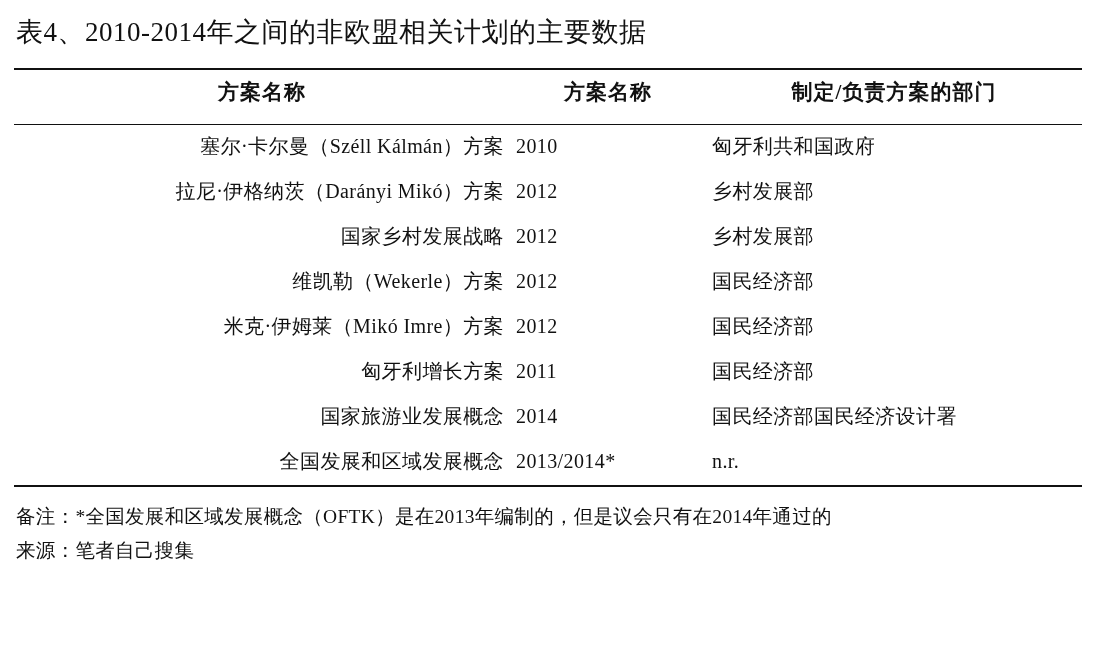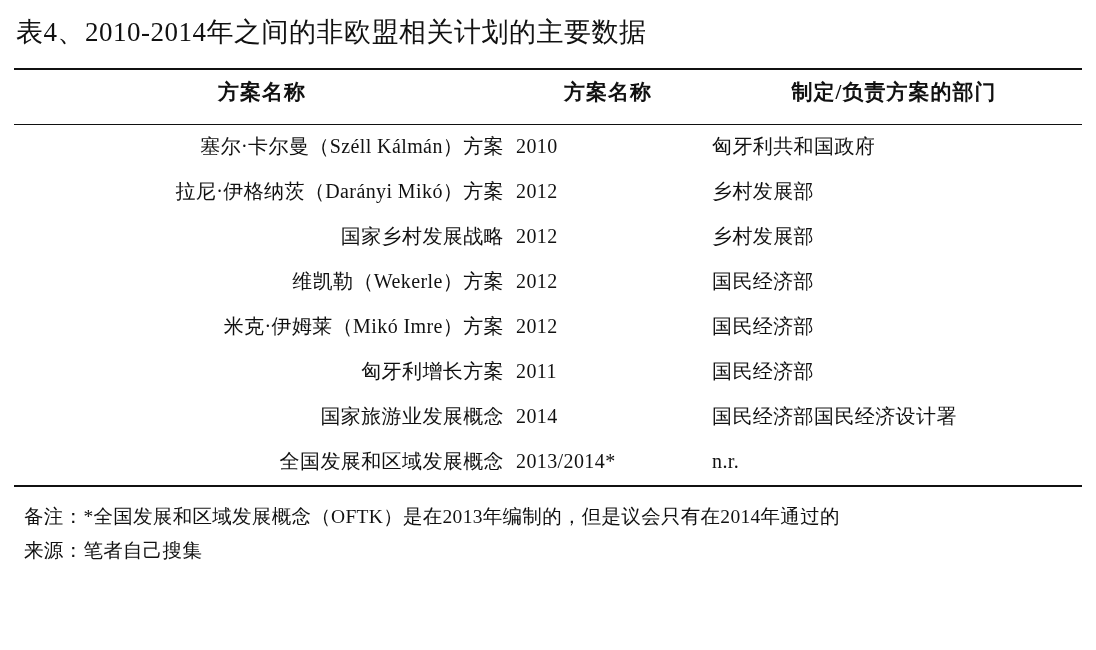--- a/index.html
+++ b/index.html
@@ -59,21 +59,21 @@
   }
   table.data tbody tr td.year,
   table.data tbody tr td.dept {
     text-align: left;
   }
   table.data tbody tr:last-child td {
     border-bottom: 2.5px solid #111111;
   }
   .notes {
     margin-top: 13px;
-    margin-left: 10px;
+    margin-left: 2px;
     font-size: 19.5px;
     line-height: 1.75;
     letter-spacing: 0.3px;
   }
   .notes div {
     white-space: nowrap;
   }
 </style>
 </head>
 <body>

